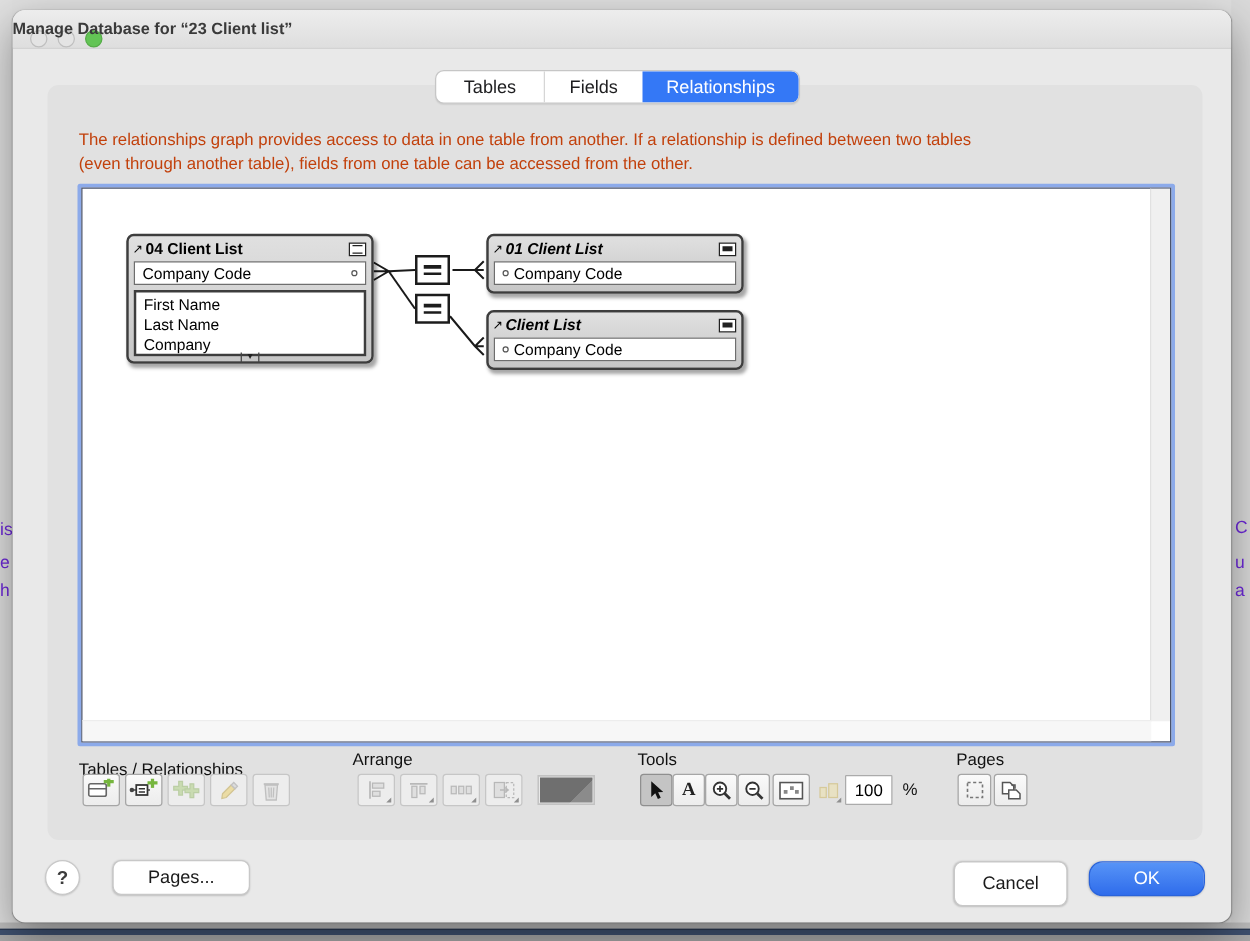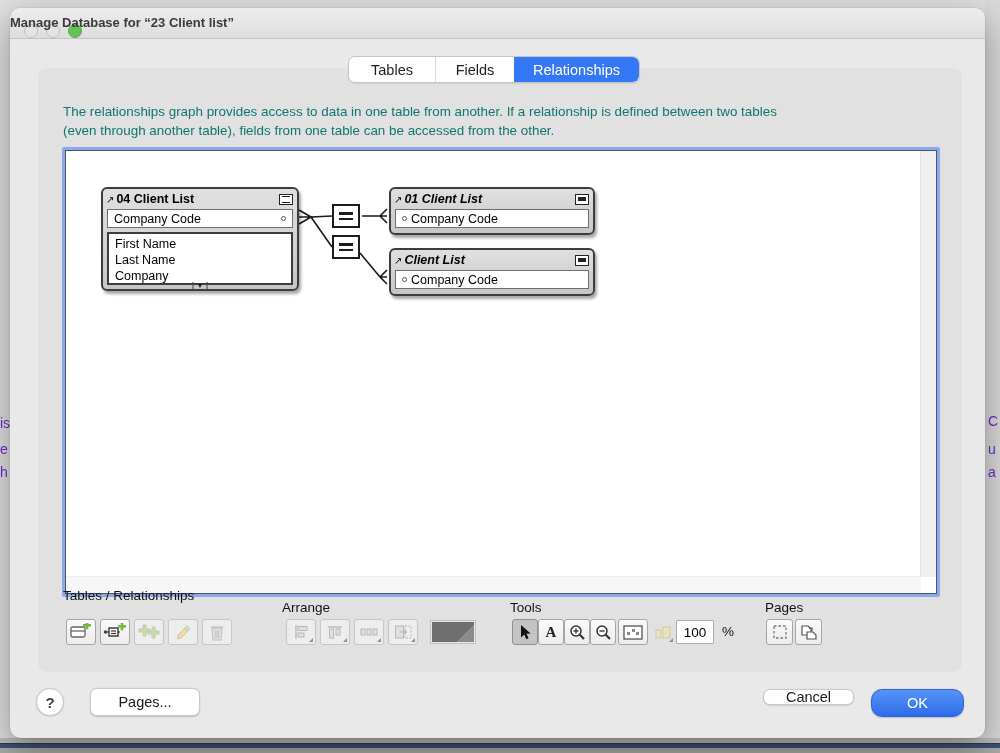--- a/index.html
+++ b/index.html
@@ -48,21 +48,21 @@
     font-size:14.5px;color:#1d1d1f;box-sizing:border-box;
   }
   .tab + .tab{border-left:1px solid #d6d6d6;}
   .tab.active{background:#3478f6;color:#fff;border-left:none;border-radius:0 6px 6px 0;}
 
   
   .panel{
     position:absolute;left:28px;top:60px;width:924px;height:604px;
     background:#e1e1e1;border-radius:9px;
   }
-  .desc{position:absolute;left:53px;top:94px;width:880px;font-size:13.4px;color:#0f766e;line-height:19px;}
+  .desc{position:absolute;left:53px;top:94px;width:880px;font-size:13.4px;color:#c2410c;line-height:19px;}
 
   
   .canvas{
     position:absolute;left:52px;top:139px;width:878px;height:450px;
     background:#8caaea;border-radius:2px;box-sizing:border-box;padding:3px;
   }
   .canvas-inner{
     position:relative;width:100%;height:100%;
     background:#ffffff;border:1px solid #4a536b;box-sizing:border-box;
   }
@@ -266,21 +266,21 @@
           <span class="keydot-l"></span>
           <span>Company Code</span>
         </div>
       </div>
 
       <div class="vtrack"></div>
       <div class="htrack"></div>
     </div>
   </div>
 
-  <div class="sect-label" style="left:53px;top:580px;">Tables / Relationships</div>
+  <div class="sect-label" style="left:53px;top:600px;">Tables / Relationships</div>
   <div class="sect-label" style="left:272px;top:592px;">Arrange</div>
   <div class="sect-label" style="left:500px;top:592px;">Tools</div>
   <div class="sect-label" style="left:755px;top:592px;">Pages</div>
 
   <div class="tbtn" style="left:56px;">
     <svg width="22" height="18">
       <rect x="1" y="4" width="14" height="10" rx="1.5" fill="#fff" stroke="#666" stroke-width="1.3"></rect>
       <line x1="1" y1="8" x2="15" y2="8" stroke="#666" stroke-width="1.3"></line>
       <rect x="13" y="1" width="8" height="2.6" fill="#76b63e"></rect>
       <rect x="15.7" y="-1.7" width="2.6" height="8" fill="#76b63e"></rect>
@@ -403,15 +403,15 @@
   <div class="tbtn" style="left:785px;width:27px;">
     <svg width="17" height="17">
       <path d="M2 2 h6 l3 3 v6 h-9 z" fill="#fff" stroke="#555" stroke-width="1.2"></path>
       <path d="M7 8 h6 l3 3 v4 h-9 z" fill="#fff" stroke="#555" stroke-width="1.2"></path>
       <path d="M9 4 L12 4 L12 7" fill="none" stroke="#555" stroke-width="1.2"></path>
     </svg>
   </div>
 
   <div class="help-btn">?</div>
   <div class="round-btn" style="left:80px;top:680px;width:110px;height:28px;">Pages...</div>
-  <div class="round-btn" style="left:753px;top:681px;width:91px;height:16px;">Cancel</div>
+  <div class="round-btn" style="left:753px;top:681px;width:91px;height:36px;">Cancel</div>
   <div class="round-btn ok-btn" style="left:861px;top:681px;width:93px;height:28px;border-radius:11px;">OK</div>
 </div>
 
 </body></html>

